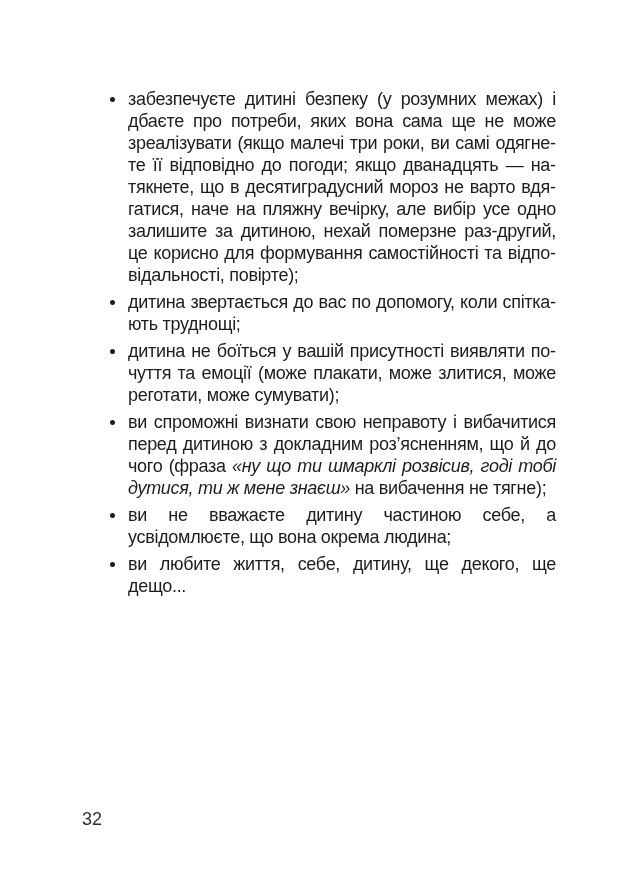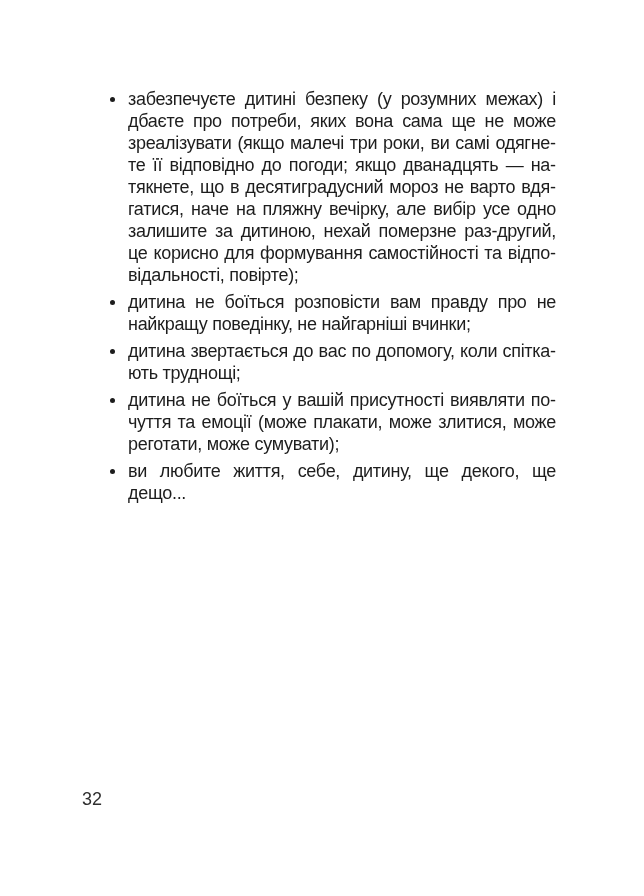--- a/index.html
+++ b/index.html
@@ -47,47 +47,51 @@
     height: 5px;
     border-radius: 50%;
     background: #1d1d1d;
   }
   em.quote-italic {
     font-style: italic;
   }
   .page-number {
     position: absolute;
     left: 82px;
-    top: 788px;
+    top: 808px;
     font-size: 18px;
     line-height: 22px;
     color: #2f2f2f;
     font-family: "Liberation Sans", "DejaVu Sans", sans-serif;
   }
 </style>
 </head>
 <body>
 
 <div class="text-block">
   <ul class="bullet-list">
     <li>
       <span class="marker"></span>
       <span>забезпечуєте дитині безпеку (у розумних межах) і дбаєте про потреби, яких вона сама ще не може зреалізувати (якщо малечі три роки, ви самі одягне­те її відповідно до погоди; якщо дванадцять — на­тякнете, що в десятиградусний мороз не варто вдя­гатися, наче на пляжну вечірку, але вибір усе одно залишите за дитиною, нехай померзне раз-другий, це корисно для формування самостійності та відпо­відальності, повірте);</span>
     </li>
     <li>
       <span class="marker"></span>
-      <span>дитина не боїться розповісти вам правду про не найкращу поведінку, не найгарніші вчинки;</span>
-    </li>
-    <li>
-      <span class="marker"></span>
       <span>дитина звертається до вас по допомогу, коли спітка­ють труднощі;</span>
     </li>
     <li>
       <span class="marker"></span>
       <span>дитина не боїться у вашій присутності виявляти по­чуття та емоції (може плакати, може злитися, може реготати, може сумувати);</span>
+    </li>
+    <li>
+      <span class="marker"></span>
+      <span>ви спроможні визнати свою неправоту і вибачити­ся перед дитиною з докладним роз’ясненням, що й до чого (фраза </span><em class="quote-italic">«ну що ти шмарклі розвісив, годі тобі дутися, ти ж мене знаєш»</em><span> на вибачення не тягне);</span>
+    </li>
+    <li>
+      <span class="marker"></span>
+      <span>ви не вважаєте дитину частиною себе, а усвідомлює­те, що вона окрема людина;</span>
     </li>
     <li>
       <span class="marker"></span>
       <span>ви любите життя, себе, дитину, ще декого, ще дещо...</span>
     </li>
   </ul>
 </div>
 
 <div class="page-number">32</div>
 

